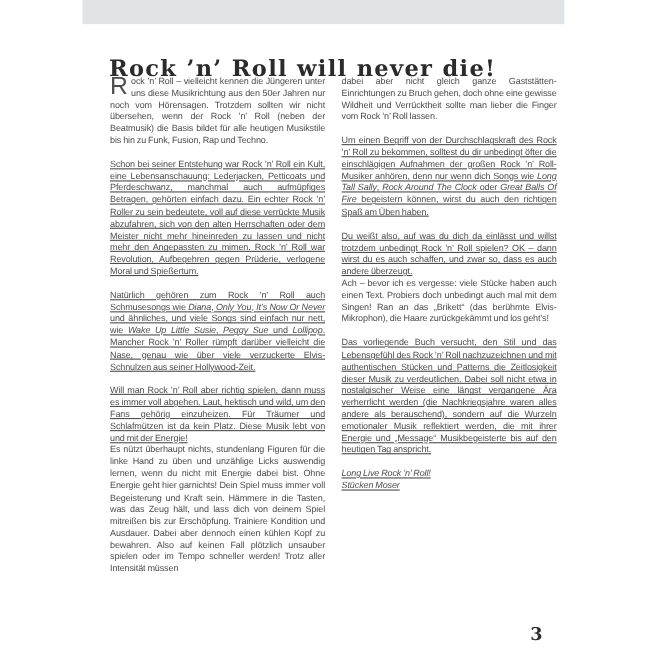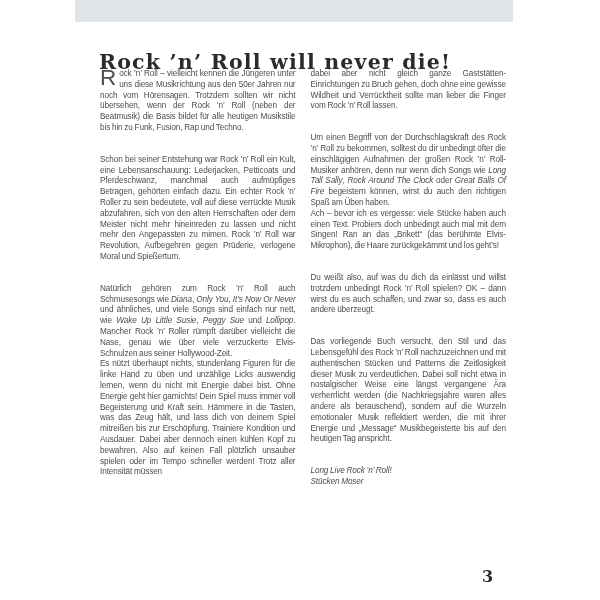--- a/index.html
+++ b/index.html
@@ -50,21 +50,21 @@
     color: var(--text, #4d4d4d);
     font-size: 8.2px;
     line-height: 10.8px;
     letter-spacing: -0.1px;
     word-spacing: -0.4px;
   }
   .col p.para {
     margin: 0;
     text-align: justify;
   }
-  .col p.para.gap { margin-top: 21px; }
+  .col p.para.gap { margin-top: 11px; text-decoration: underline; }
   .col p.para.nojust { text-align: left; }
   .col .it { font-style: italic; }
   .dropcap {
     float: left;
     font-size: 22.5px;
     line-height: 18.5px;
     padding-right: 3px;
     color: var(--text, #4d4d4d);
   }
   .page-number {
@@ -81,25 +81,26 @@
 <body>
 
 <div class="page">
   <div class="scan-band"></div>
   <h1 class="title">Rock ’n’ Roll will never die!</h1>
   <div class="columns">
     <div class="col">
         <p class="para"><span class="dropcap">R</span><span>ock ’n’ Roll – vielleicht kennen die Jüngeren unter uns diese Musikrichtung aus den 50er Jahren nur noch vom Hörensagen. Trotzdem sollten wir nicht übersehen, wenn der Rock ’n’ Roll (neben der Beatmusik) die Basis bildet für alle heutigen Musikstile bis hin zu Funk, Fusion, Rap und Techno.</span></p>
         <p class="para gap"><span>Schon bei seiner Entstehung war Rock ’n’ Roll ein Kult, eine Lebensanschauung: Lederjacken, Petticoats und Pferdeschwanz, manchmal auch aufmüpfiges Betragen, gehörten einfach dazu. Ein echter Rock ’n’ Roller zu sein bedeutete, voll auf diese verrückte Musik abzufahren, sich von den alten Herrschaften oder dem Meister nicht mehr hineinreden zu lassen und nicht mehr den Angepassten zu mimen. Rock ’n’ Roll war Revolution, Aufbegehren gegen Prüderie, verlogene Moral und Spießertum.</span></p>
         <p class="para gap"><span>Natürlich gehören zum Rock ’n’ Roll auch Schmusesongs wie </span><span class="it">Diana</span><span>, </span><span class="it">Only You</span><span>, </span><span class="it">It’s Now Or Never</span><span> und ähnliches, und viele Songs sind einfach nur nett, wie </span><span class="it">Wake Up Little Susie</span><span>, </span><span class="it">Peggy Sue</span><span> und </span><span class="it">Lollipop</span><span>. Mancher Rock ’n’ Roller rümpft darüber vielleicht die Nase, genau wie über viele verzuckerte Elvis-Schnulzen aus seiner Hollywood-Zeit.</span></p>
+        <p class="para gap"><span>Will man Rock ’n’ Roll aber richtig spielen, dann muss es immer voll abgehen. Laut, hektisch und wild, um den Fans gehörig einzuheizen. Für Träumer und Schlafmützen ist da kein Platz. Diese Musik lebt von und mit der Energie!</span></p>
         <p class="para"><span>Es nützt überhaupt nichts, stundenlang Figuren für die linke Hand zu üben und unzählige Licks auswendig lernen, wenn du nicht mit Energie dabei bist. Ohne Energie geht hier garnichts! Dein Spiel muss immer voll Begeisterung und Kraft sein. Hämmere in die Tasten, was das Zeug hält, und lass dich von deinem Spiel mitreißen bis zur Erschöpfung. Trainiere Kondition und Ausdauer. Dabei aber dennoch einen kühlen Kopf zu bewahren. Also auf keinen Fall plötzlich unsauber spielen oder im Tempo schneller werden! Trotz aller Intensität müssen</span></p>
       </div>
     <div class="col">
         <p class="para"><span>dabei aber nicht gleich ganze Gaststätten-Einrichtungen zu Bruch gehen, doch ohne eine gewisse Wildheit und Verrücktheit sollte man lieber die Finger vom Rock ’n’ Roll lassen.</span></p>
         <p class="para gap"><span>Um einen Begriff von der Durchschlagskraft des Rock ’n’ Roll zu bekommen, solltest du dir unbedingt öfter die einschlägigen Aufnahmen der großen Rock ’n’ Roll-Musiker anhören, denn nur wenn dich Songs wie </span><span class="it">Long Tall Sally</span><span>, </span><span class="it">Rock Around The Clock</span><span> oder </span><span class="it">Great Balls Of Fire</span><span> begeistern können, wirst du auch den richtigen Spaß am Üben haben.</span></p>
+        <p class="para gap"><span>Du weißt also, auf was du dich da einlässt und willst trotzdem unbedingt Rock ’n’ Roll spielen? OK – dann wirst du es auch schaffen, und zwar so, dass es auch andere überzeugt.</span></p>
         <p class="para"><span>Ach – bevor ich es vergesse: viele Stücke haben auch einen Text. Probiers doch unbedingt auch mal mit dem Singen! Ran an das „Brikett“ (das berühmte Elvis-Mikrophon), die Haare zurückgekämmt und los geht’s!</span></p>
-        <p class="para gap"><span>Du weißt also, auf was du dich da einlässt und willst trotzdem unbedingt Rock ’n’ Roll spielen? OK – dann wirst du es auch schaffen, und zwar so, dass es auch andere überzeugt.</span></p>
         <p class="para gap"><span>Das vorliegende Buch versucht, den Stil und das Lebensgefühl des Rock ’n’ Roll nachzuzeichnen und mit authentischen Stücken und Patterns die Zeitlosigkeit dieser Musik zu verdeutlichen. Dabei soll nicht etwa in nostalgischer Weise eine längst vergangene Ära verherrlicht werden (die Nachkriegsjahre waren alles andere als berauschend), sondern auf die Wurzeln emotionaler Musik reflektiert werden, die mit ihrer Energie und „Message“ Musikbegeisterte bis auf den heutigen Tag anspricht.</span></p>
         <p class="para gap nojust"><span class="it">Long Live Rock ’n’ Roll!</span><br><span class="it">Stücken Moser</span></p>
       </div>
   </div>
   <div class="page-number">3</div>
 </div>
 
 </body></html>

